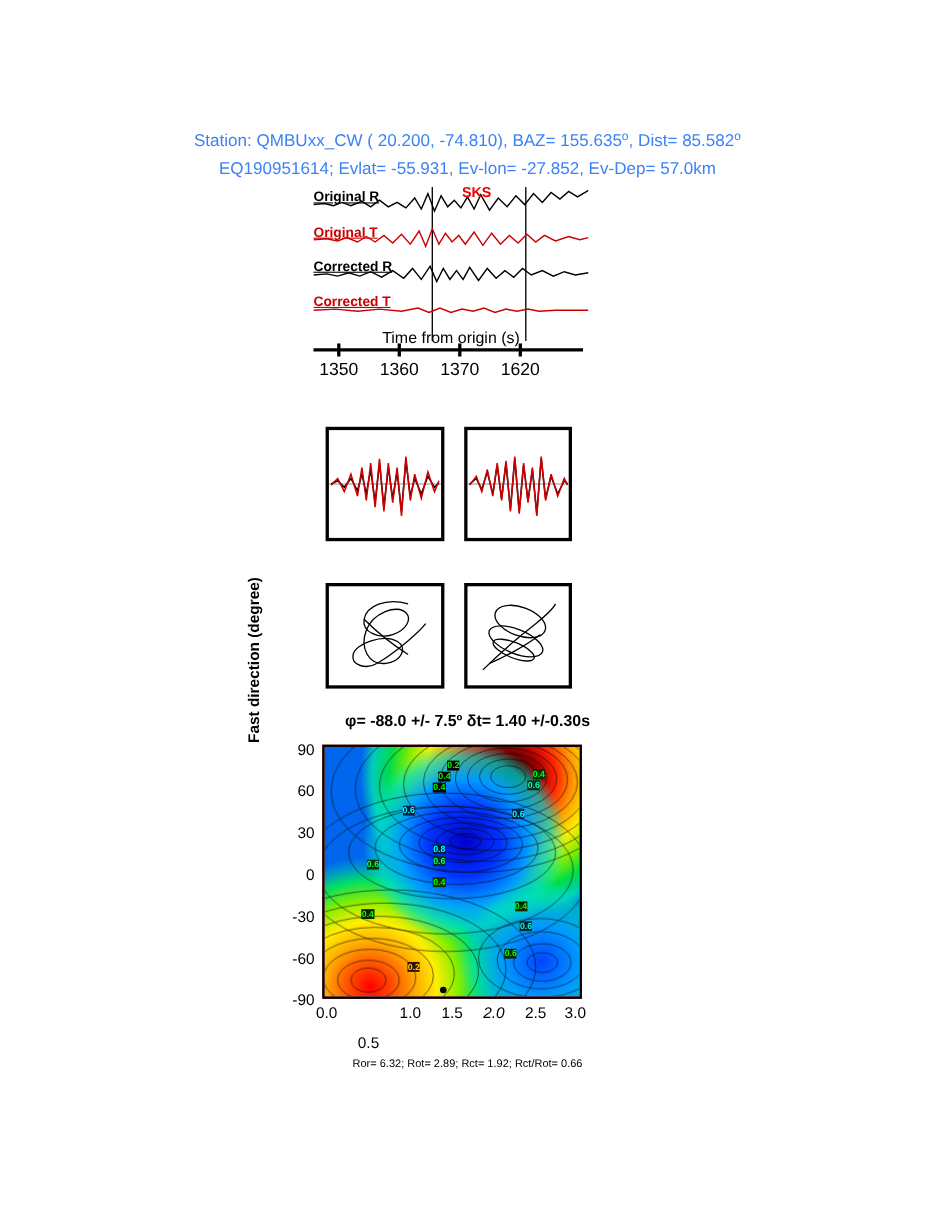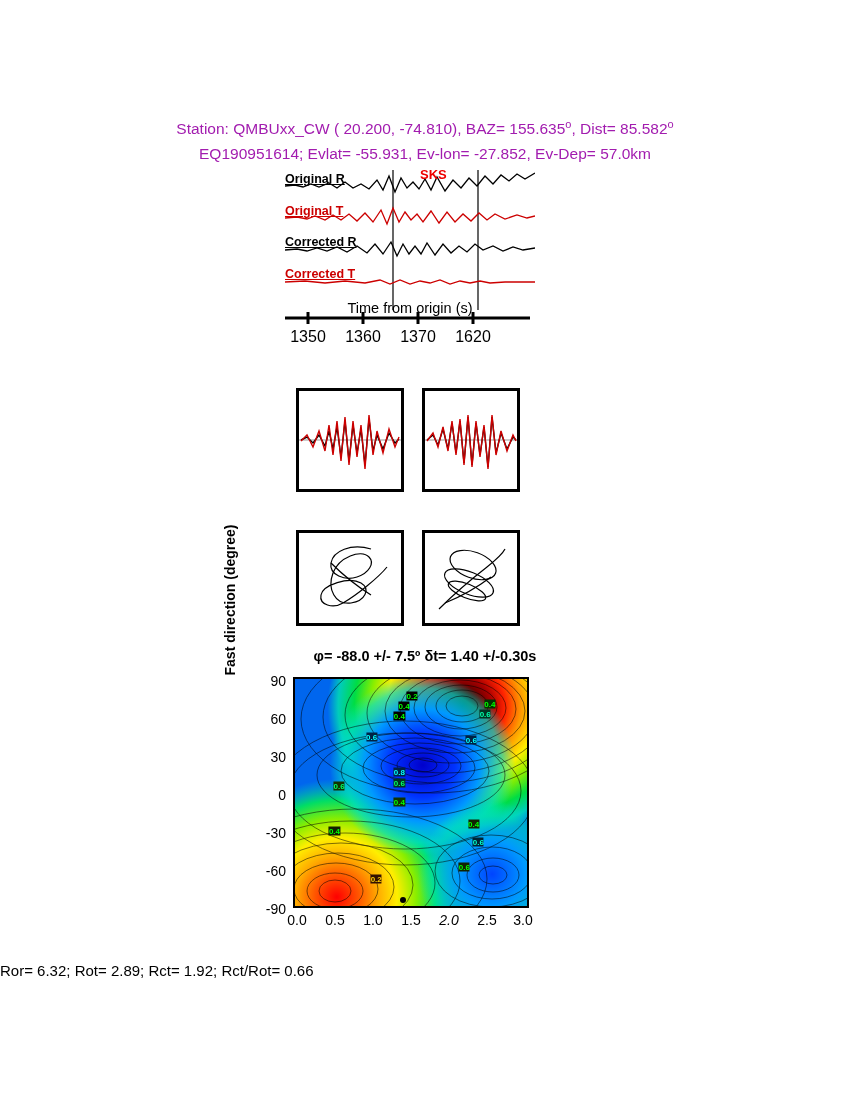--- a/index.html
+++ b/index.html
@@ -26,21 +26,21 @@
     position: absolute;
     left: 0;
     top: 112px;
     width: 850px;
     text-align: center;
   }
   .header-line {
     font-size: 15.5px;
     line-height: 25px;
     white-space: nowrap;
-    color: #a21caf;
+    color: #3b82f6;
   }
   .sup { font-size: 11px; vertical-align: super; }
 
   
   .wave-panel {
     position: absolute;
     left: 285px;
     top: 170px;
     width: 250px;
     height: 140px;
@@ -165,22 +165,22 @@
     width: 236px;
     text-align: center;
     font-size: 14px;
     font-weight: bold;
   }
   .footer-line {
     position: absolute;
     left: 0;
     top: 962px;
     width: 850px;
-    text-align: left;
-    font-size: 15px;
+    text-align: center;
+    font-size: 10px;
   }
   .clabel {
     position: absolute;
     font-size: 8px;
     font-weight: bold;
     transform: translate(-50%, -50%);
     white-space: nowrap;
   }
 </style>
 </head>
@@ -378,21 +378,21 @@
     <div class="clabel" style="left:45%;    top:54%;   color:#00ff00; background:#113300;">0.4</div>
     <div class="clabel" style="left:17%;    top:67%;   color:#00ff00; background:#112200;">0.4</div>
     <div class="clabel" style="left:77%;    top:64%;   color:#00ff00; background:#112200;">0.4</div>
     <div class="clabel" style="left:79%;    top:72%;   color:#00ffcc; background:#002233;">0.6</div>
     <div class="clabel" style="left:73%;    top:83%;   color:#00ff00; background:#112200;">0.6</div>
     <div class="clabel" style="left:35%;    top:88%;   color:#ffcc00; background:#331100;">0.2</div>
   </div>
 
   <div class="xtick-wrap">
     <span class="xtick" style="left:4px;">0.0</span>
-    <span class="xtick" style="left:42px;">0.5</span>
+    <span class="xtick" style="left:42px;margin-top:28px;">0.5</span>
     <span class="xtick" style="left:80px;">1.0</span>
     <span class="xtick" style="left:118px;">1.5</span>
     <span class="xtick" style="left:156px;font-style:italic;">2.0</span>
     <span class="xtick" style="left:194px;">2.5</span>
     <span class="xtick" style="left:230px;">3.0</span>
   </div>
 
 
   <div class="footer-line">Ror= 6.32; Rot= 2.89; Rct= 1.92; Rct/Rot= 0.66</div>
 

